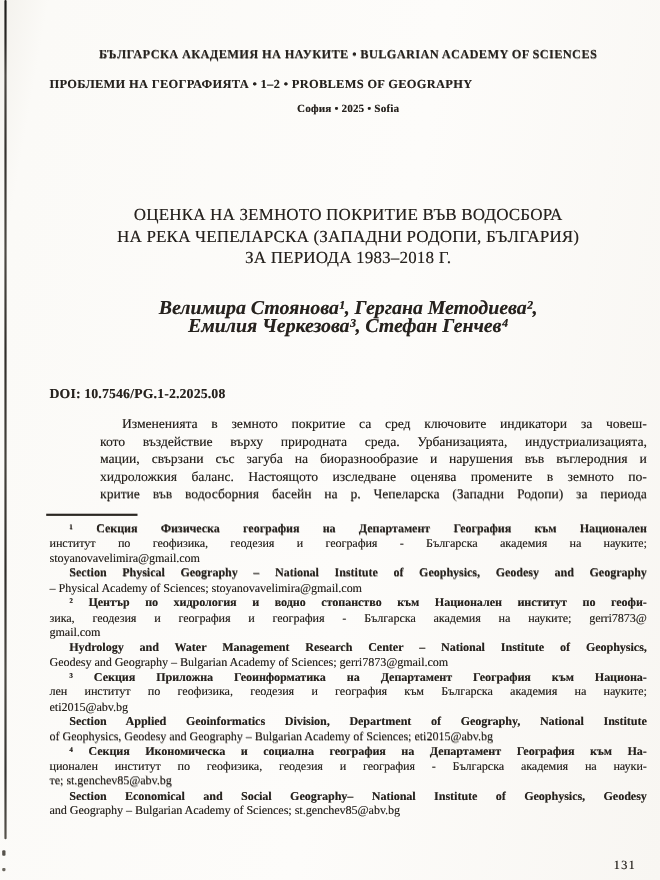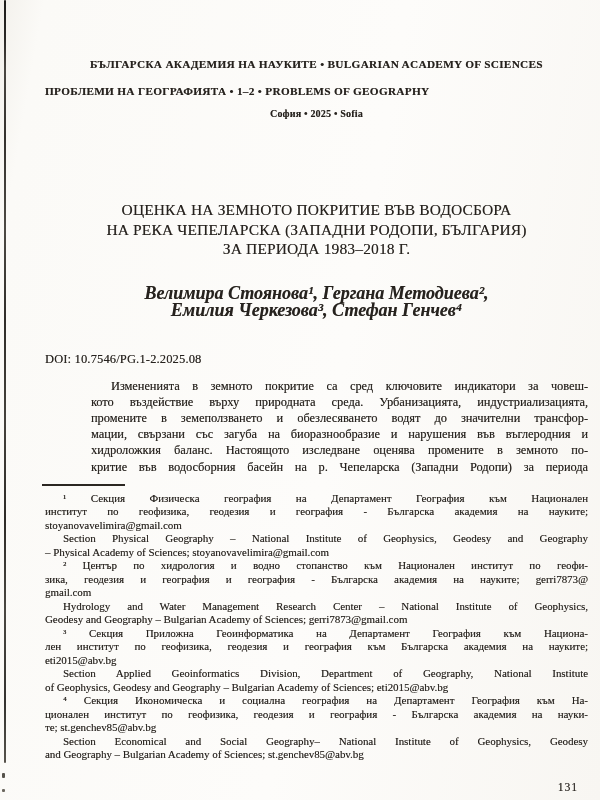--- a/index.html
+++ b/index.html
@@ -9,42 +9,42 @@
     margin:0 auto;
     background:linear-gradient(100deg,#f3f1ec 0%,#fbfaf7 6%,#fdfcfa 55%,#f8f6f2 100%);
     font-family:"Liberation Serif","DejaVu Serif",serif;
     color:#26221e;
     overflow:hidden;
     text-shadow:0.2px 0.2px 0.45px rgba(38,32,26,0.5);
   }
   .content { position:absolute; left:45px; top:0; width:543px; }
 
   
-  .jr1 { margin-top:57px; font-size:11.2px; font-weight:700; letter-spacing:0.35px; line-height:14px; text-align:center; }
+  .jr1 { margin-top:43px; font-size:11.2px; font-weight:700; letter-spacing:0.35px; line-height:14px; text-align:center; }
   .jr2 { margin-top:13px; font-size:11.2px; font-weight:700; letter-spacing:0.35px; line-height:14px; text-align:left; }
   .jr3 { margin-top:9px;  font-size:10px;   font-weight:700; letter-spacing:0.2px; line-height:13px; text-align:center; }
 
   
   .title { margin-top:80px; font-size:15.4px; font-weight:400; line-height:19.5px; text-align:center; letter-spacing:0.2px; }
   .authors { margin-top:26px; font-size:18px; font-weight:700; font-style:italic; line-height:17px; text-align:center; }
 
   
-  .doi { margin-top:33px; font-size:12.4px; font-weight:400; letter-spacing:0.2px; line-height:14px; }
+  .doi { margin-top:46px; font-size:12.4px; font-weight:700; letter-spacing:0.2px; line-height:14px; }
 
   
   .abstract { margin-top:12px; font-size:12.3px; line-height:16.2px; }
   .blk .ln:first-child { text-indent:20px; }
   .j-all .ln { text-align:justify; text-align-last:justify;margin-left:46px; }
 
   
   .fnsep { margin:9px 0 0 -3px; width:83px; height:0; border:none; border-top:2px solid #2b2722; }
 
   
   .footnotes { margin-top:6px; font-size:10.9px; line-height:13.5px; }
-  .fnblock .ln:first-child { text-indent:18px; }
+  .fnblock .ln:first-child { text-indent:18px;font-weight:bold; }
   .j-except-last .ln { text-align:justify; }
   .j-except-last .ln:not(:last-child) { text-align-last:justify; }
 
   
   .pagenum { position:absolute; right:22px; top:781px; font-size:11.5px; letter-spacing:1px; }
 
   
   .scanline {
     position:absolute; left:3.5px; top:0; width:2.3px; height:763px;
     background:linear-gradient(180deg,
@@ -79,21 +79,20 @@
     <div class="authors">
       <div>Велимира Стоянова¹, Гергана Методиева²,</div>
       <div>Емилия Черкезова³, Стефан Генчев⁴</div>
     </div>
 
     <div class="doi">DOI: 10.7546/PG.1-2.2025.08</div>
 
     <div class="abstract blk j-all">
         <div class="ln">Измененията в земното покритие са сред ключовите индикатори за човеш-</div>
         <div class="ln">кото въздействие върху природната среда. Урбанизацията, индустриализацията,</div>
-        <div class="ln">промените в земеползването и обезлесяването водят до значителни трансфор-</div>
         <div class="ln">мации, свързани със загуба на биоразнообразие и нарушения във въглеродния и</div>
         <div class="ln">хидроложкия баланс. Настоящото изследване оценява промените в земното по-</div>
         <div class="ln">критие във водосборния басейн на р. Чепеларска (Западни Родопи) за периода</div>
       </div>
 
     <hr class="fnsep">
 
     <div class="footnotes">
       <div class="fnblock j-except-last">
           <div class="ln">¹ Секция Физическа география на Департамент География към Национален</div>

